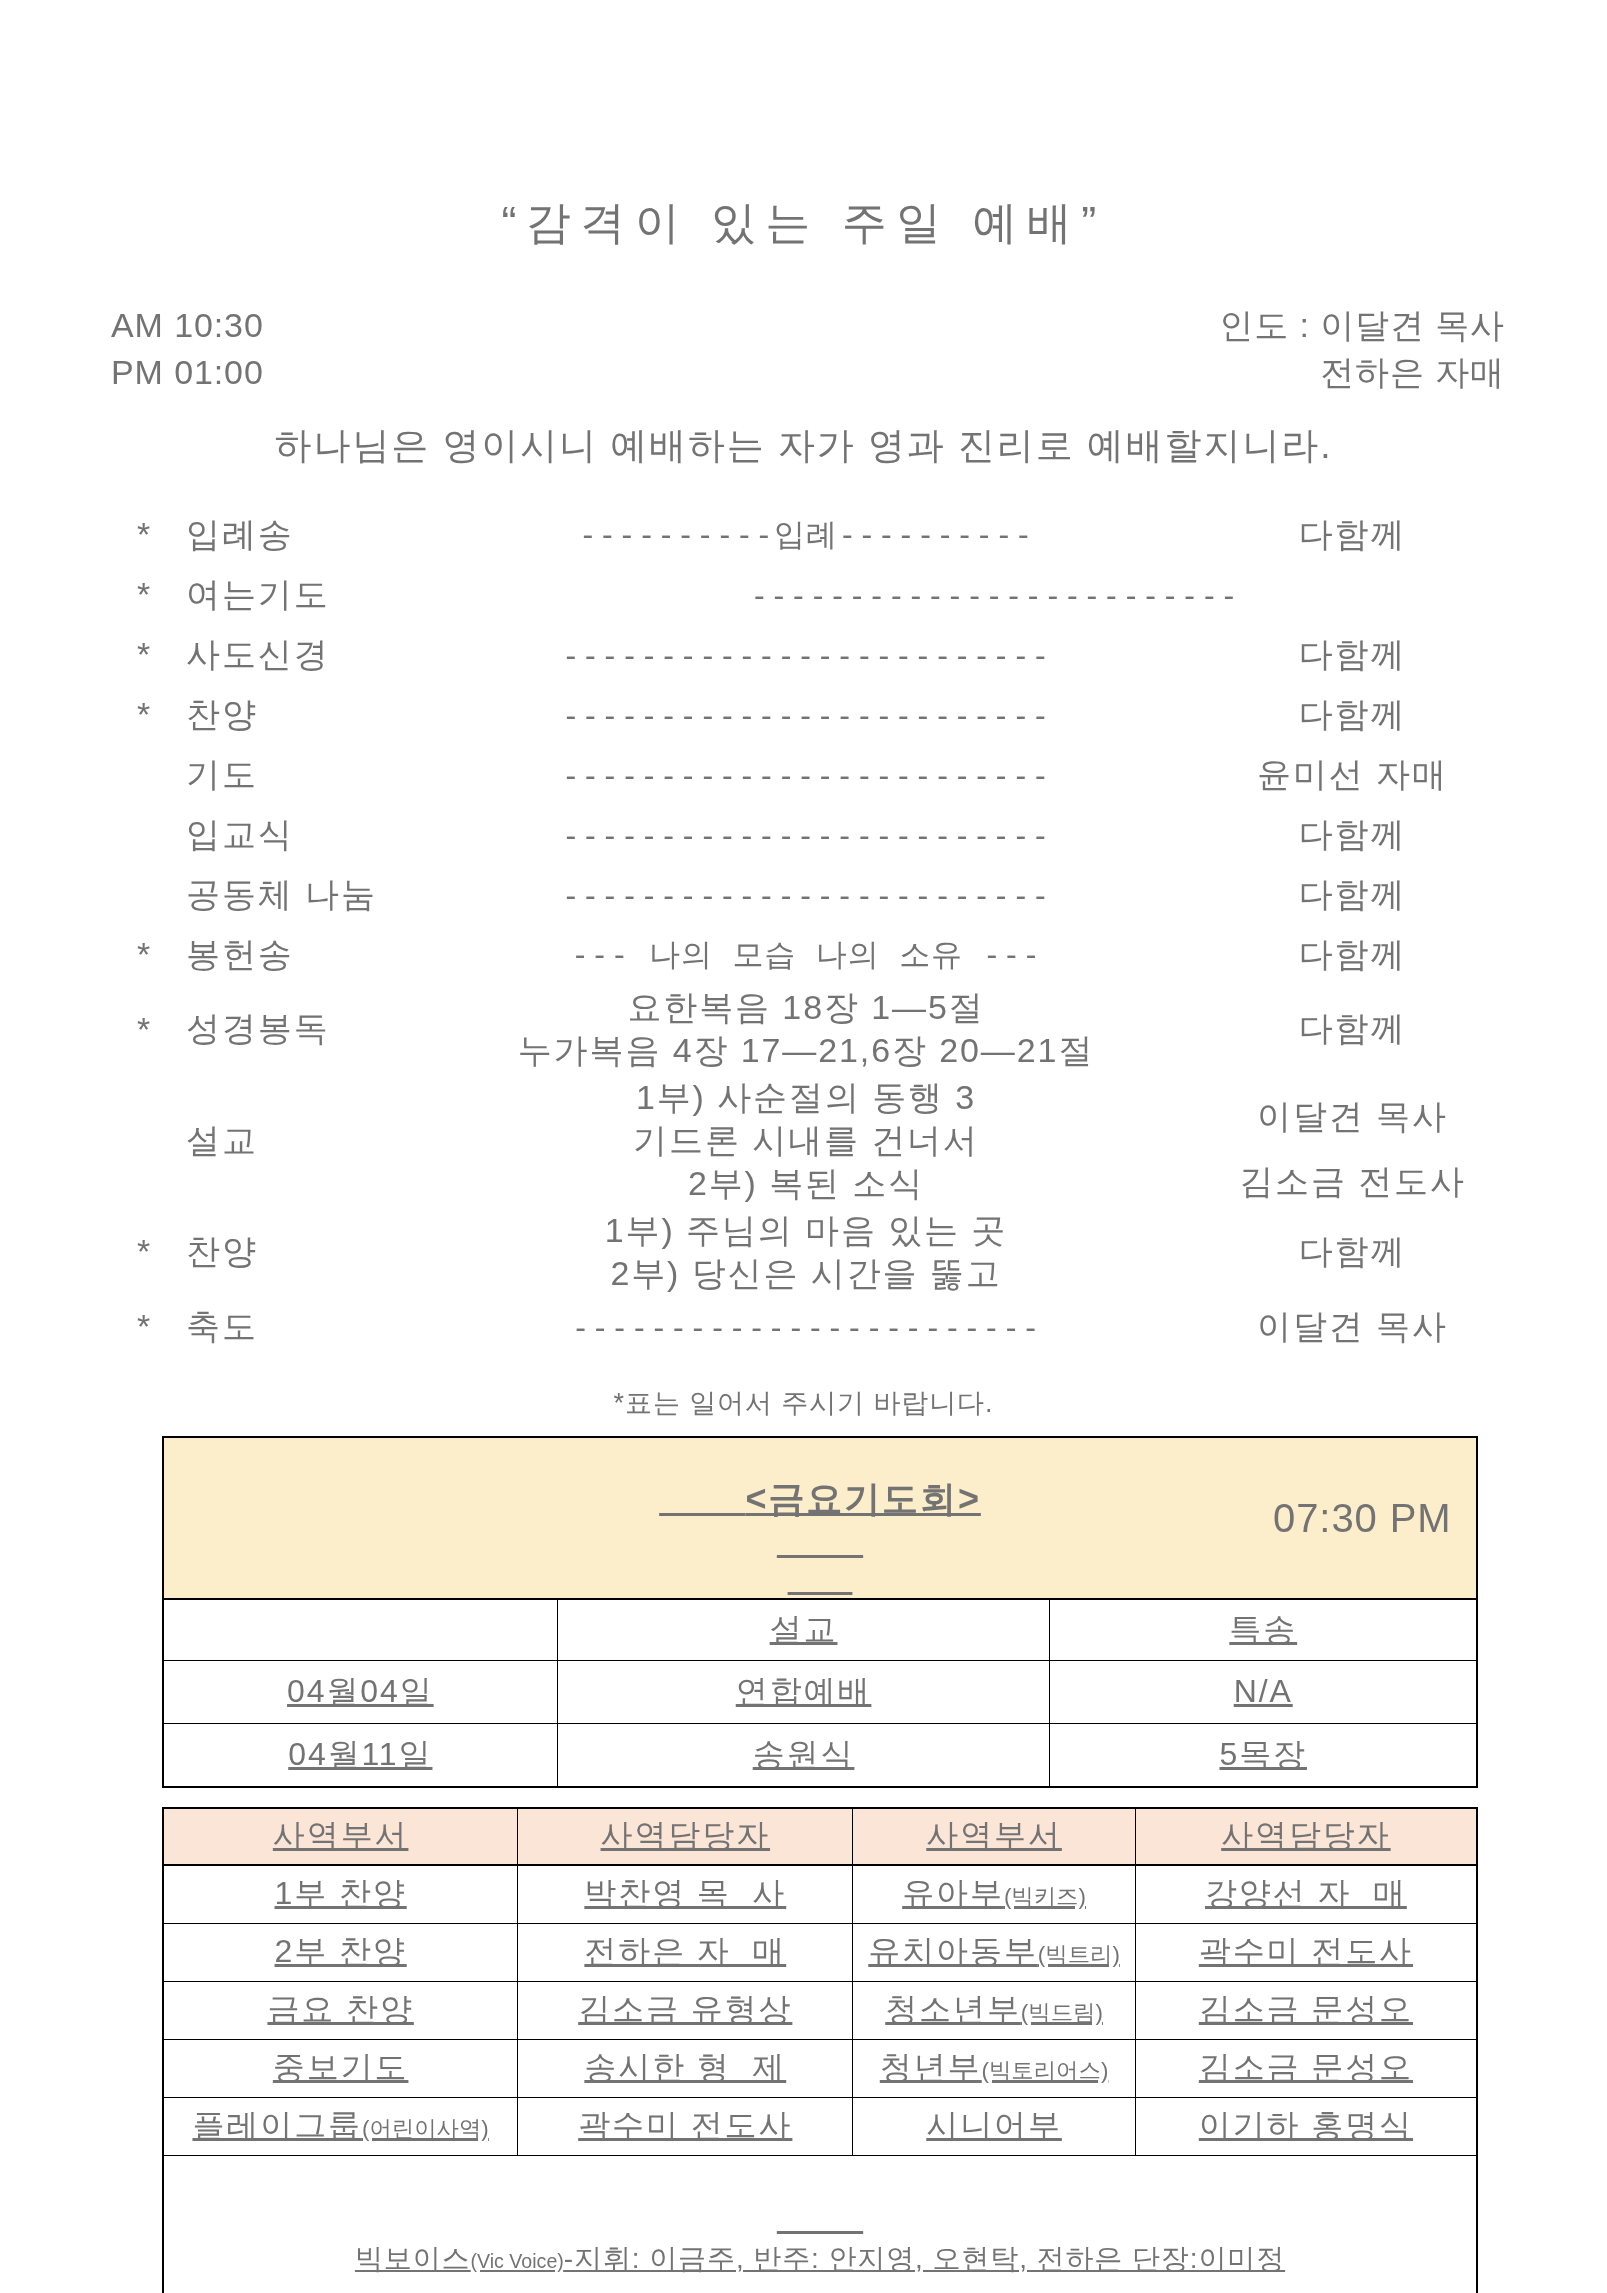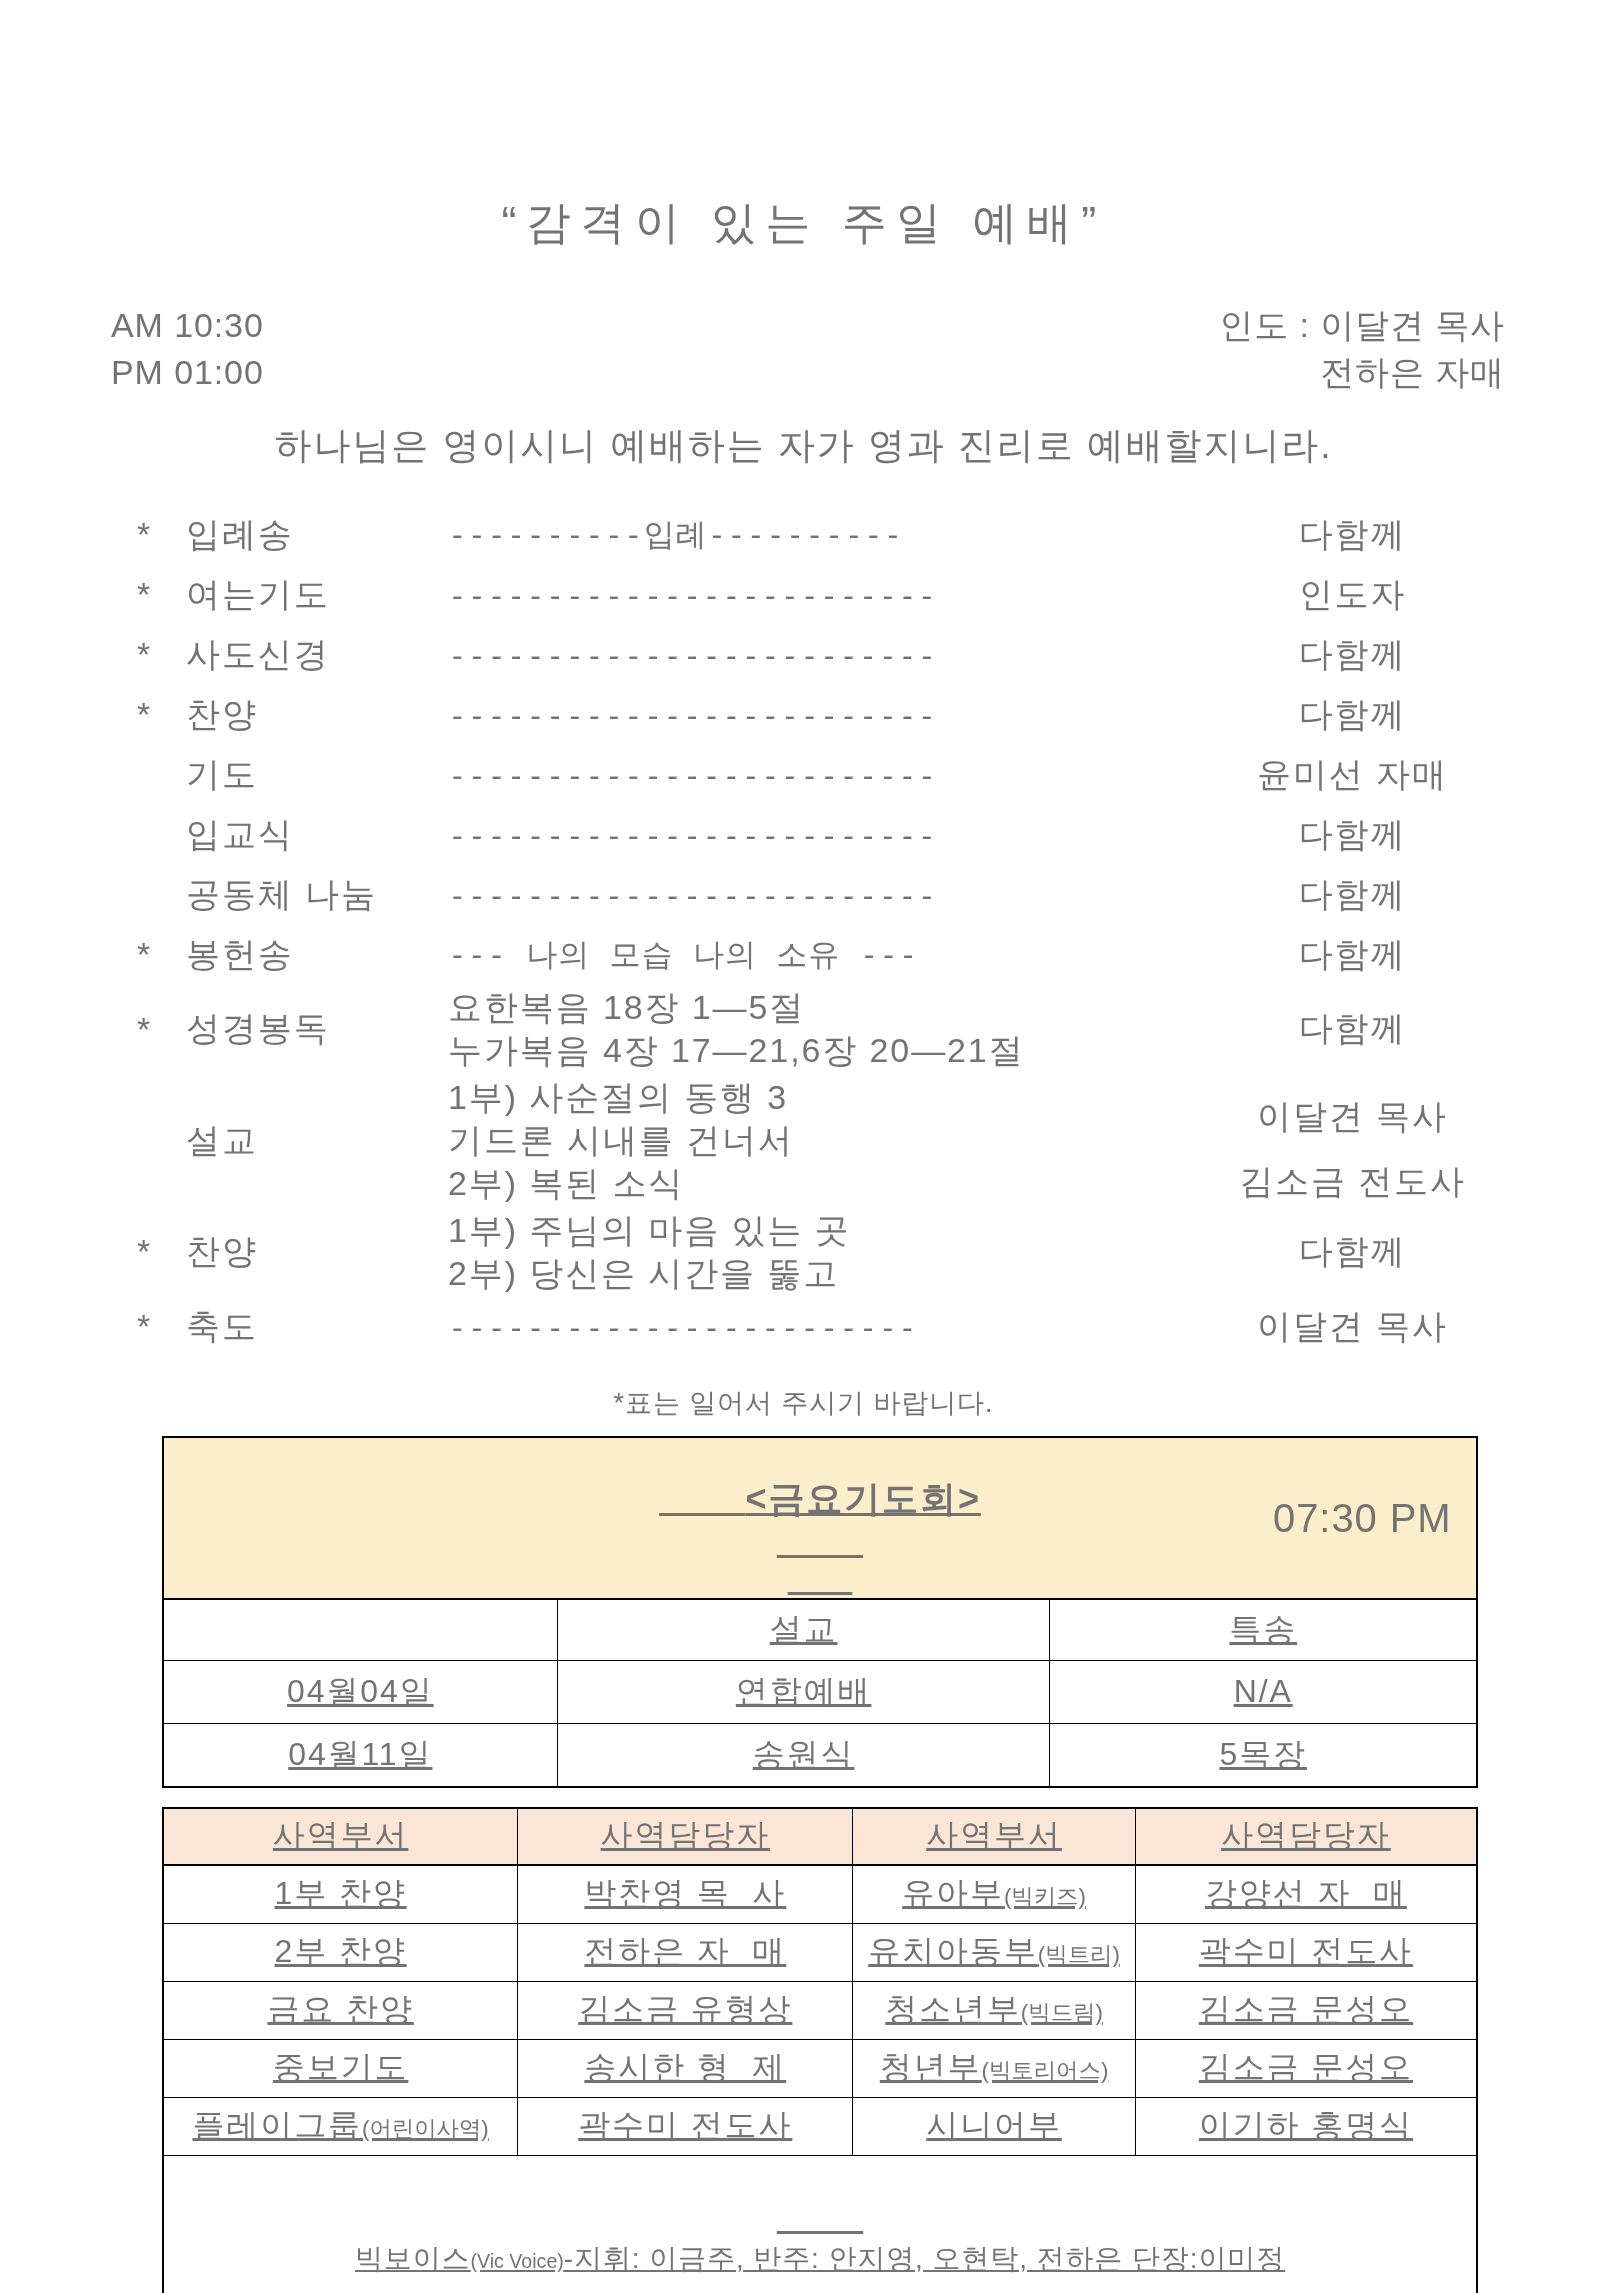--- a/index.html
+++ b/index.html
@@ -46,21 +46,21 @@
   .srow{
     display:flex;
     align-items:center;
     min-height:60px;
     font-size:34px;
     letter-spacing:1.9px;
   }
   .srow.multi{padding:1.9px 0;}
   .c1{width:311px;display:flex;align-items:center;flex:none;}
   .star{width:49px;flex:none;font-size:34px;}
-  .c2{flex:1;text-align:left;}
+  .c2{flex:1;text-align:center;}
   .c3{width:377px;flex:none;text-align:center;}
   .dashes{font-family:"DejaVu Sans Mono",monospace;font-size:31px;letter-spacing:0.9px;}
   .line{line-height:43px;white-space:nowrap;}
   .people-col{align-self:stretch;display:flex;flex-direction:column;}
   .pp{display:flex;align-items:center;justify-content:center;}
   .pp.f2{flex:1.9;}
   .pp.f1{flex:1.1;}
   
   .note{
     margin-top:28px;
@@ -138,21 +138,20 @@
       <div class="c2 dashes">----------입례----------</div>
       <div class="c3">다함께</div>
     </div>
 
     <div class="srow">
       <div class="c1">
           <span class="star">*</span>
           <span class="label">여는기도</span>
         </div>
       <div class="c2 dashes">-------------------------</div>
-      <div class="c3">인도자</div>
     </div>
 
     <div class="srow">
       <div class="c1">
           <span class="star">*</span>
           <span class="label">사도신경</span>
         </div>
       <div class="c2 dashes">-------------------------</div>
       <div class="c3">다함께</div>
     </div>

